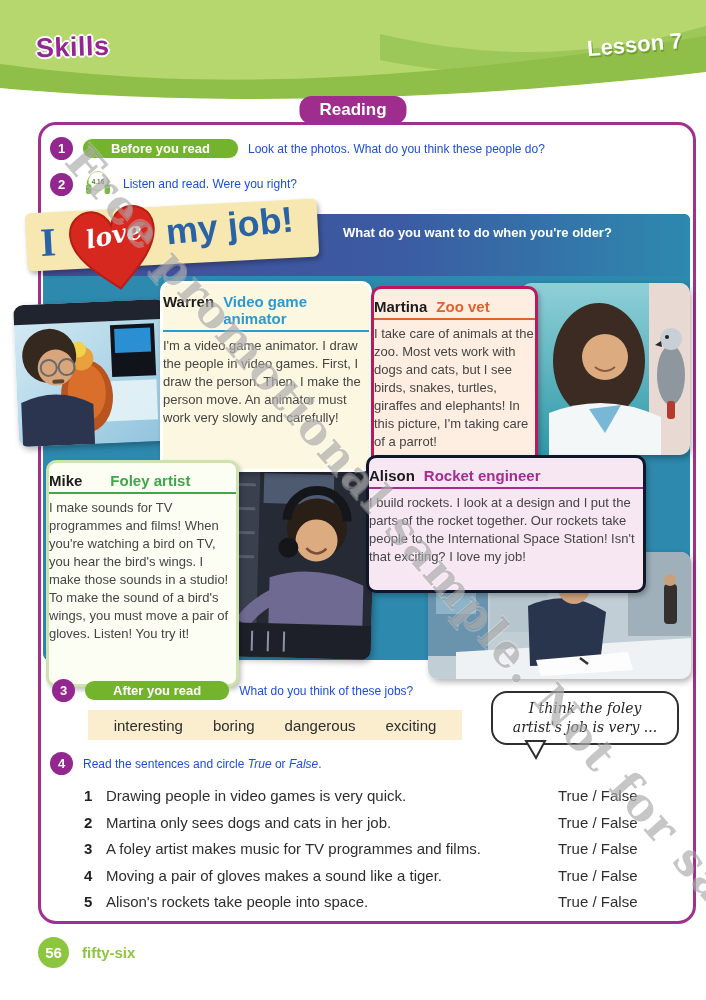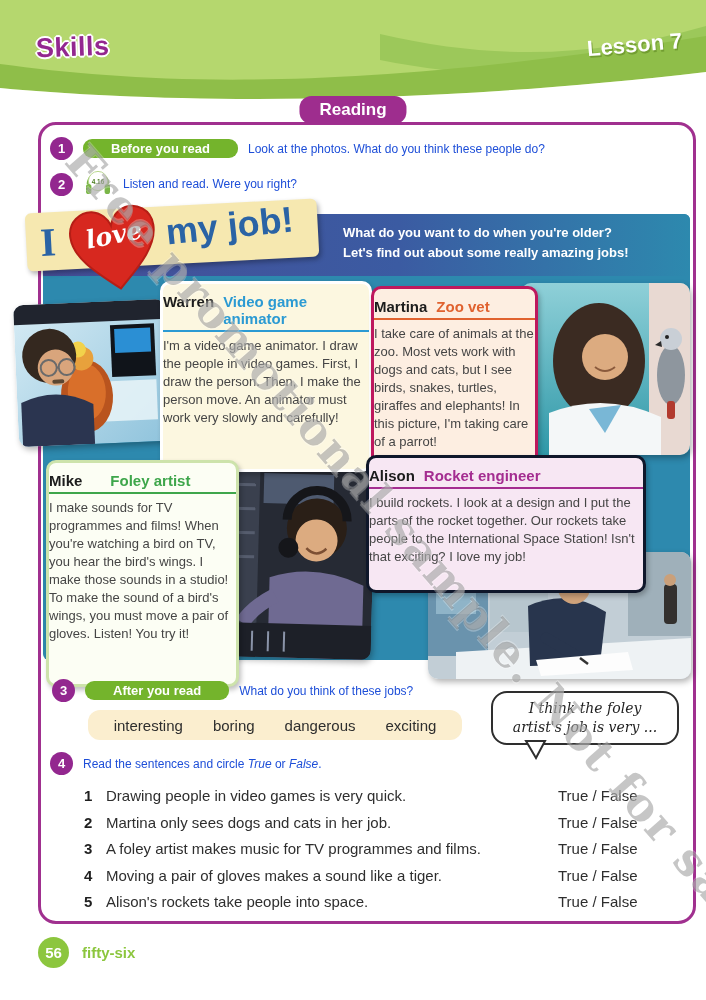--- a/index.html
+++ b/index.html
@@ -68,21 +68,21 @@
   
   .photo{position:absolute;border-radius:10px;overflow:hidden;z-index:2;box-shadow:2px 3px 6px rgba(0,0,0,.3);}
   .photo svg{display:block;}
   .photo-warren{left:16px;top:302px;width:152px;height:142px;transform:rotate(-2.5deg);}
   .photo-martina{left:521px;top:283px;width:169px;height:172px;}
   .photo-mike{left:224px;top:466px;width:149px;height:192px;transform:rotate(1.5deg);}
   .photo-alison{left:428px;top:552px;width:263px;height:127px;}
 
   
   .word-box{position:absolute;left:88px;top:710px;width:374px;height:30px;background:#fbeecf;
-          border-radius:12px;display:flex;align-items:center;justify-content:center;gap:30px;
+          border-radius:0;display:flex;align-items:center;justify-content:center;gap:30px;
           font-size:15px;color:#2e2e2e;z-index:4;}
 
   .bubble{position:absolute;left:467px;top:691px;width:168px;background:#fff;border:2px solid #2e2e2e;
           border-radius:16px;padding:6px 8px;z-index:5;text-align:center;
           font-family:"DejaVu Serif",serif;font-style:italic;font-size:14px;color:#1e1e1e;line-height:1.35;margin-left:24px;}
   .bubble-tail{position:absolute;left:30px;bottom:-17px;width:24px;height:20px;}
 
   
   .sentences{position:absolute;left:84px;top:787px;width:566px;z-index:4;}
   .sentence-row{display:flex;align-items:baseline;margin-bottom:9.5px;font-size:15px;color:#2e2e2e;}
@@ -139,21 +139,20 @@
         <rect x="21.6" y="16" width="5.4" height="10" rx="2.6" fill="#7ab648"></rect>
       </svg>
     </span>
     <div class="act-text">Listen and read. Were you right?</div>
   </div>
 
   <div class="panel">
     <div class="panel-band">
       <div class="intro">
         <div>What do you want to do when you're older?</div>
-        <div>Let's find out about some really amazing jobs!</div>
       </div>
     </div>
   </div>
 
   <div class="banner">
     <div class="banner-bg"></div>
     <div class="banner-i">I</div>
     <div class="banner-rest">my job!</div>
     <div class="heart">
       <svg width="100" height="96" viewBox="0 0 100 96">

